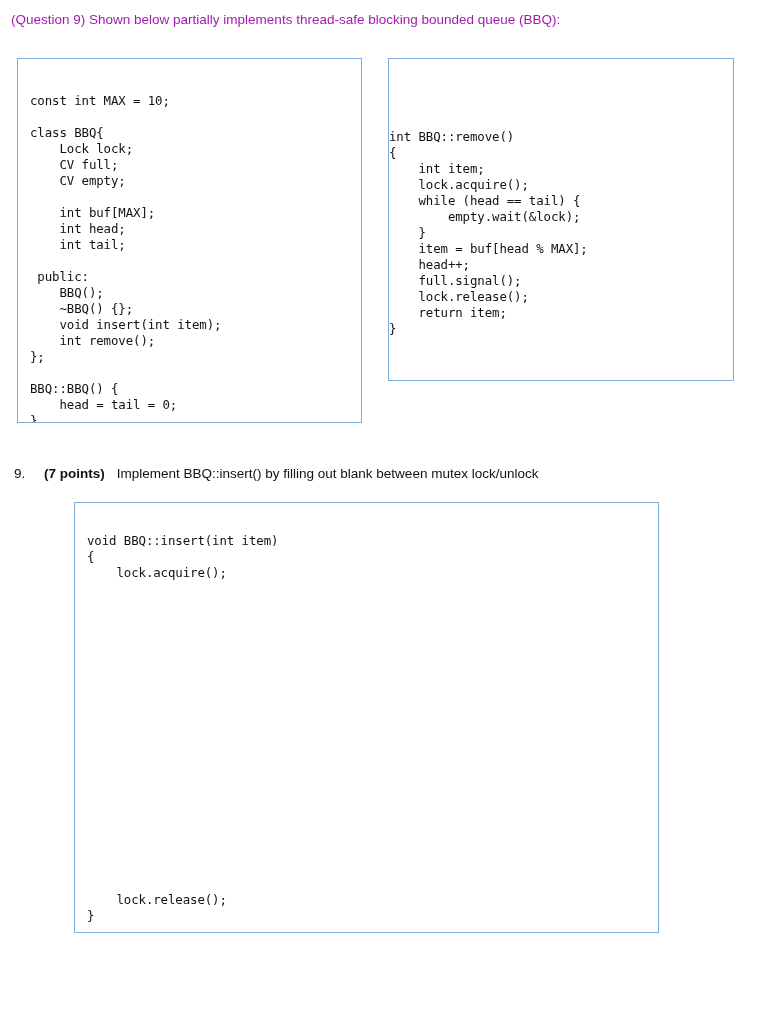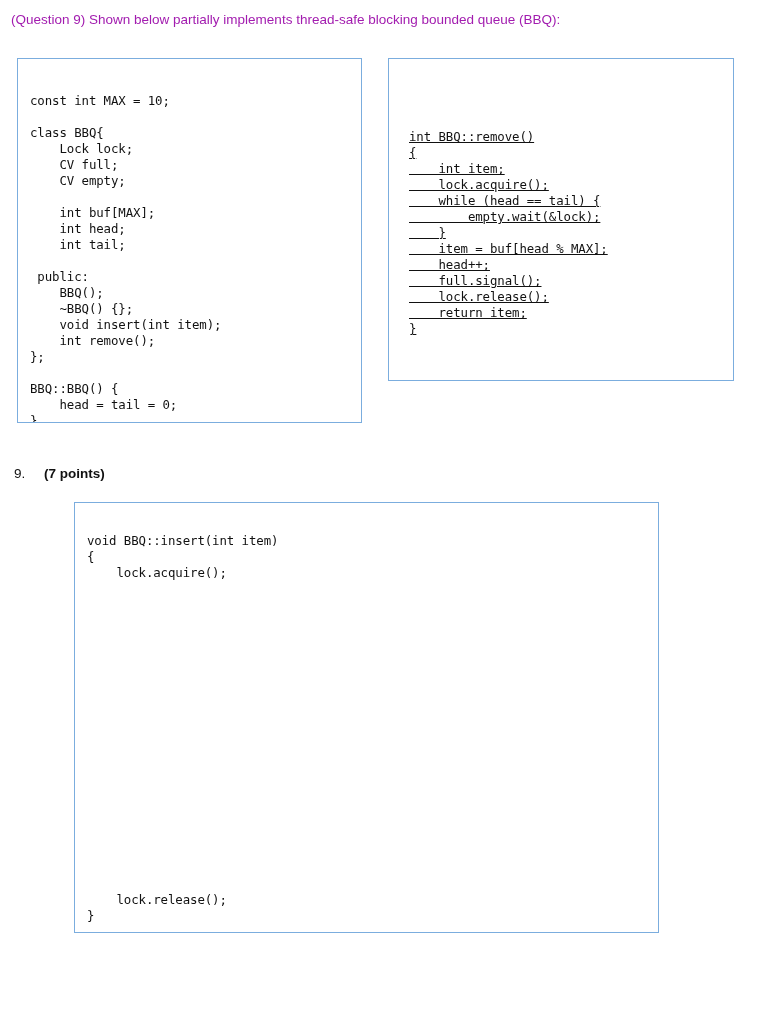--- a/index.html
+++ b/index.html
@@ -78,23 +78,22 @@
     top: 22px;
   }
 
   #box-remove {
     left: 388px;
     top: 58px;
     width: 346px;
     height: 323px;
   }
   #code-remove {
-    left: 20px;
+    left: 0;
     top: 58px;
-    text-decoration: underline;
   }
 
   #box-insert {
     left: 74px;
     top: 502px;
     width: 585px;
     height: 431px;
   }
   #code-insert-head {
     left: 12px;
@@ -147,20 +146,21 @@
     head++;
     full.signal();
     lock.release();
     return item;
 }</pre>
 </div>
 
 <div id="question-row">
   <span class="qnum">9.</span>
   <span class="qpoints">(7 points)</span>
+  <span class="qtext">Implement BBQ::insert() by filling out blank between mutex lock/unlock</span>
 </div>
 
 <div class="codebox" id="box-insert">
   <pre class="code" id="code-insert-head">void BBQ::insert(int item)
 {
     lock.acquire();</pre>
   <pre class="code" id="code-insert-tail">    lock.release();
 }</pre>
 </div>
 

